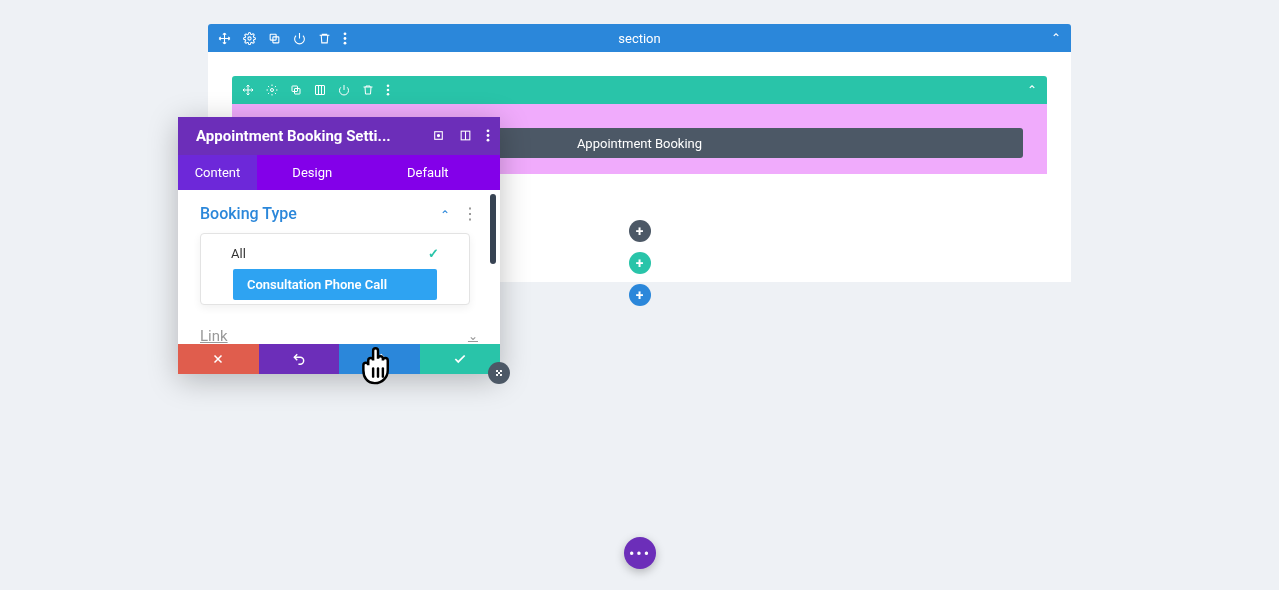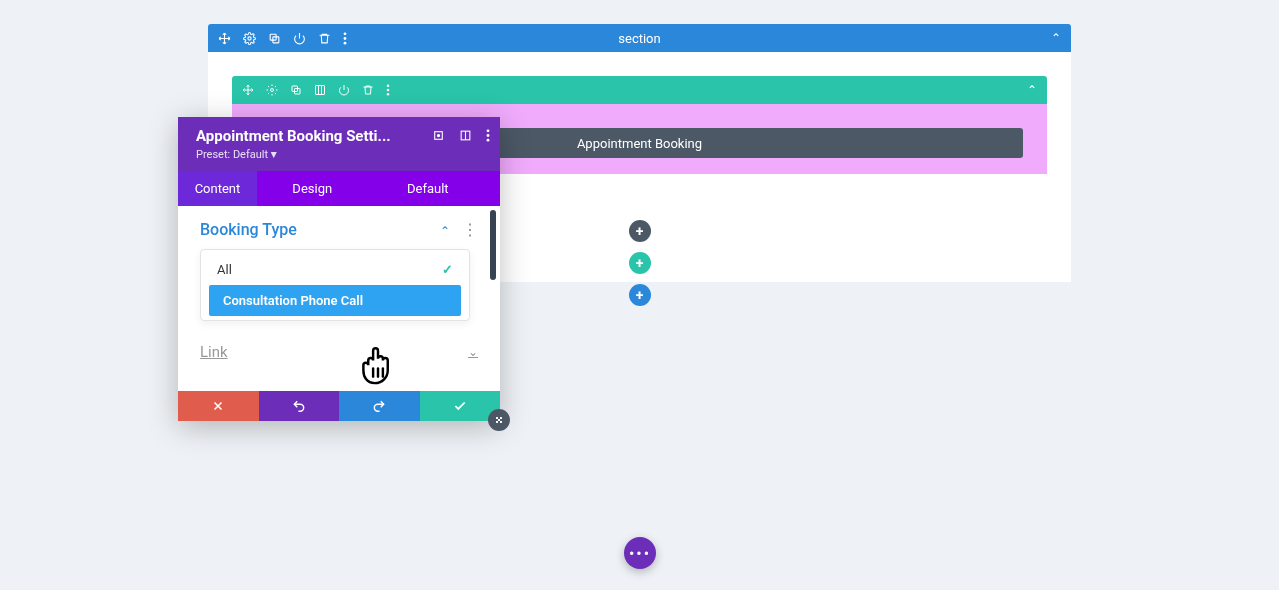--- a/index.html
+++ b/index.html
@@ -37,29 +37,29 @@
   .modal-preset { font-size:11px; opacity:.85; margin-top:2px; }
   .modal-head-icons { position:absolute; right:10px; top:12px; display:flex; gap:14px; align-items:center; }
 
   .modal-tabs { background:#8300e9; display:flex; color:#fff; font-size:13px; }
   .modal-tab { padding:10px 0; text-align:center; cursor:pointer; }
   .modal-tab.active { background:#6d28d9; }
   .t1 { width:82px; }
   .t2 { width:90px;margin-left:12px; }
   .t3 { width:150px; }
 
-  .modal-body { padding:14px 22px 8px 22px; position:relative; height:185px; }
+  .modal-body { padding:14px 22px 8px 22px; position:relative; height:154px; }
   .section-title { color:#2b87da; font-size:16px; font-weight:500; }
   .section-row { display:flex; align-items:center; justify-content:space-between; }
   .field-label { font-size:13px; color:#333; margin-top:14px; }
   .label-more { display:inline-block; margin-left:8px; color:#888; }
 
-  .dropdown { margin-top:10px; border:1px solid #e3e3e3; border-radius:4px; background:#fff; padding:4px 2px; width:270px; box-shadow:0 3px 8px rgba(0,0,0,.06); }
+  .dropdown { margin-top:10px; border:1px solid #e3e3e3; border-radius:4px; background:#fff; padding:4px 16px; width:270px; box-shadow:0 3px 8px rgba(0,0,0,.06); }
   .dd-item { padding:8px 14px; font-size:13px; color:#333; display:flex; justify-content:space-between; align-items:center; cursor:pointer; }
-  .dd-item.sel { background:#2ea3f2; color:#fff; font-weight:600; border-radius:2px; margin:0 6px; }
+  .dd-item.sel { background:#2ea3f2; color:#fff; font-weight:600; border-radius:2px; margin:0 16px; }
   .dd-check { color:#29c4a9; font-weight:bold; }
 
   .link-row { display:flex; align-items:center; justify-content:space-between; margin-top:22px; color:#999; font-size:15px;text-decoration:underline; }
 
   .modal-scrollbar { position:absolute; right:4px; top:4px; width:6px; height:70px; background:#374353; border-radius:3px; }
 
   .modal-foot { display:flex; height:30px; }
   .foot-btn { flex:1; display:flex; align-items:center; justify-content:center; color:#fff; cursor:pointer; }
   .fb-red { background:#e05d4d; }
   .fb-purple { background:#6c2eb9; }
@@ -176,21 +176,20 @@
 
     <div class="add-circle add-grey">+</div>
     <div class="add-circle add-teal">+</div>
     <div class="add-circle add-blue">+</div>
   </div>
 </div>
 
 <div class="modal">
   <div class="modal-head">
     <div class="modal-title">Appointment Booking Setti...</div>
-    <div class="modal-preset"><span>Preset: Default</span> <span class="chev">▾</span></div>
     <div class="modal-head-icons">
       <span class="ico">
           <svg width="13" height="13" viewBox="0 0 24 24" fill="none" stroke="#fff" stroke-width="2">
             <rect x="5" y="5" width="14" height="14"></rect>
             <circle cx="12" cy="12" r="2" fill="#fff"></circle>
           </svg>
         </span>
       <span class="ico">
           <svg width="13" height="13" viewBox="0 0 24 24" fill="none" stroke="#fff" stroke-width="2">
             <rect x="4" y="4" width="16" height="16"></rect>

